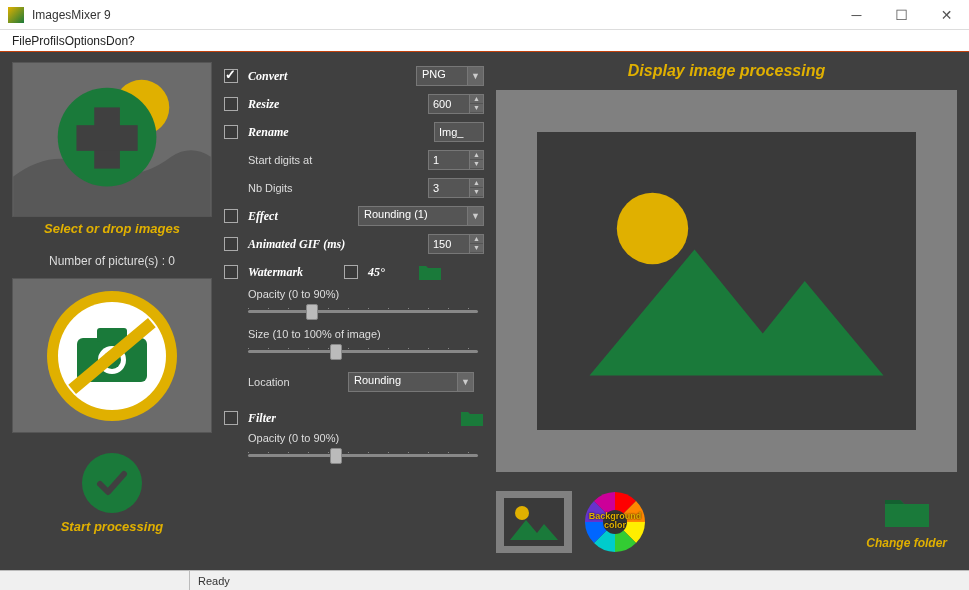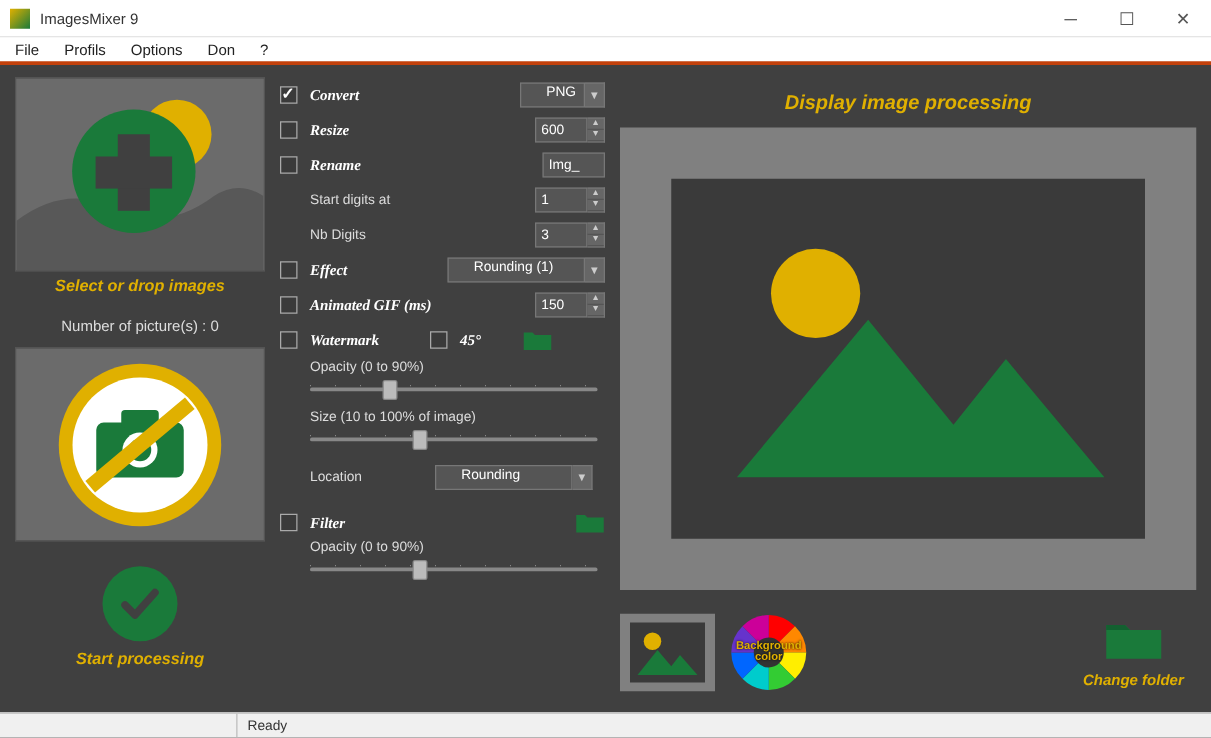--- a/index.html
+++ b/index.html
@@ -1,53 +1,53 @@
 <!DOCTYPE html>
 <html><head>
 <meta charset="utf-8">
 <style>
 * { box-sizing: border-box; margin: 0; padding: 0; font-family: "Segoe UI", Arial, sans-serif; }
 body { background: #fff; width: 969px; height: 590px; overflow: hidden; }
 .titlebar { height: 30px; background: #fff; display: flex; align-items: center; padding-left: 8px; border-bottom: 1px solid #ddd; }
 .titlebar .icon { width: 16px; height: 16px; background: linear-gradient(135deg,#e0b000,#1a7a3a); margin-right: 8px; }
 .titlebar .title { font-size: 12px; color: #333; flex: 1; }
 .winbtn { width: 45px; height: 30px; display: flex; align-items: center; justify-content: center; font-size: 14px; color: #555; cursor: default; }
-.menubar { height: 22px; background: #fff; display: flex; align-items: center; padding-left: 12px; gap: 20px; border-bottom: 3px solid #c2410c; }
+.menubar { height: 22px; background: #fff; display: flex; align-items: center; padding-left: 12px; border-bottom: 1px solid #c2410c; }
 .menubar span { font-size: 12px; color: #222; cursor: default; }
 .main { background: #404040; height: 518px; display: flex; padding: 10px 12px 8px 12px; gap: 12px; }
 .col1 { width: 200px; display: flex; flex-direction: column; }
 .dropzone { height: 155px; background: #6b6b6b; position: relative; border: 1px solid #555; overflow: hidden; }
 .dz-label { text-align: center; color: #e0b000; font-weight: bold; font-size: 13px; margin-top: 4px; font-style: italic; }
 .count { text-align: center; color: #ddd; font-size: 12px; margin-top: 18px; }
 .nocam { height: 155px; background: #6b6b6b; margin-top: 10px; display: flex; align-items: center; justify-content: center; border: 1px solid #555; }
 .start { text-align: center; margin-top: 20px; }
 .start-icon { width: 60px; height: 60px; border-radius: 50%; background: #1a7a3a; margin: 0 auto 6px; display: flex; align-items: center; justify-content: center; }
 .start-label { color: #e0b000; font-weight: bold; font-style: italic; font-size: 13px; }
 .col2 { width: 260px; color: #fff; font-size: 12px; }
 .row { display: flex; align-items: center; height: 28px; }
 .cb { width: 14px; height: 14px; border: 1px solid #aaa; background: #3a3a3a; margin-right: 10px; position: relative; cursor: default; }
 .cb.checked::after { content: "✓"; position: absolute; top: -3px; left: 0; color: #fff; font-size: 13px; font-weight: bold; }
 .lbl { font-style: italic; font-weight: bold; flex: 1; font-family: Liberation Serif, serif; }
 .sublbl { font-size: 11px; color: #ddd; margin-left: 24px; flex: 1; }
 .sel, .txt, .num { background: #555; color: #fff; border: 1px solid #777; font-size: 11px; height: 20px; }
-.sel { width: 52px; padding: 1px 20px; }
+.sel { width: 52px; padding: 1px 5px; }
 .sel.wide { width: 110px; }
 .txt { width: 50px; padding: 1px 4px; }
 .num { width: 42px; padding: 1px 4px; }
 .spinner { display: flex; align-items: center; }
 .spinbtns { width: 14px; height: 20px; display: flex; flex-direction: column; background: #666; border: 1px solid #777; border-left: none; }
 .spinbtns div { flex: 1; font-size: 7px; text-align: center; line-height: 8px; color: #ccc; cursor: default; border-bottom: 1px solid #555;}
 .dropbtn { width: 16px; height: 20px; background: #666; border: 1px solid #777; border-left: none; color: #ccc; font-size: 9px; text-align: center; line-height: 18px; cursor: default; }
 .folder-icon { width: 24px; height: 18px; margin-left: 10px; }
 .slider { width: 230px; height: 20px; position: relative; margin: 2px 0 6px 24px; }
 .slider .track { position: absolute; top: 8px; left: 0; right: 0; height: 3px; background: #888; border-radius: 2px; }
 .slider .track::before { content:""; position:absolute; left:0; right:0; top:-2px; height:1px; background:repeating-linear-gradient(90deg,#888 0 1px,transparent 1px 20px);}
 .slider .thumb { position: absolute; top: 2px; width: 12px; height: 16px; background: #bbb; border: 1px solid #888; border-radius: 2px; }
 .col3 { flex: 1; display: flex; flex-direction: column; }
-.preview-title { text-align: center; color: #e0b000; font-size: 16px; font-weight: bold; font-style: italic; margin-bottom: 10px; margin-top: 12px; }
+.preview-title { text-align: center; color: #e0b000; font-size: 16px; font-weight: bold; font-style: italic; margin-bottom: 10px; }
 .preview-outer { flex: 1; background: #808080; display: flex; align-items: center; justify-content: center; }
 .preview-inner { width: 82%; height: 78%; background: #3a3a3a; display: flex; align-items: center; justify-content: center; position: relative; }
 .bottom-row { height: 80px; display: flex; align-items: center; gap: 12px; margin-top: 10px; }
 .thumb-box { width: 76px; height: 62px; background: #808080; display: flex; align-items: center; justify-content: center; }
 .thumb-inner { width: 60px; height: 48px; background: #3a3a3a; position: relative; }
 .colorwheel { width: 62px; height: 62px; position: relative; }
 .bgcolor-lbl { position: absolute; top: 48%; left: 50%; transform: translate(-50%,-50%); font-size: 9px; color: #e0b000; font-weight: bold; text-align: center; line-height: 1; text-shadow: 0 0 2px #000; }
 .change-folder { text-align: center; margin-left: auto; margin-right: 10px; }
 .cf-label { color: #e0b000; font-weight: bold; font-style: italic; font-size: 12px; margin-top: 2px; }
 .statusbar { height: 20px; background: #f0f0f0; display: flex; align-items: center; font-size: 11px; color: #333; border-top: 1px solid #bbb; }

